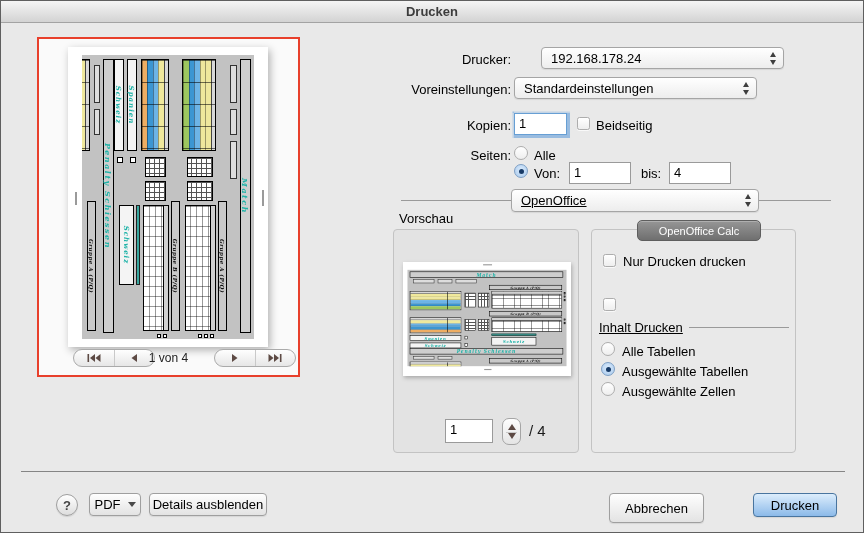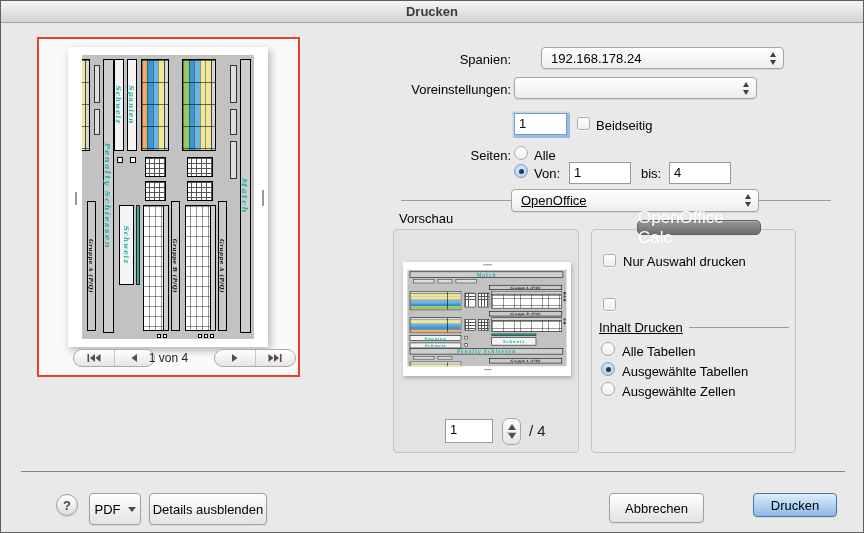--- a/index.html
+++ b/index.html
@@ -85,32 +85,32 @@
     background:linear-gradient(#fefefe,#e4e4e4);
   }
   .stepper i{position:absolute;left:5px;width:0;height:0;border-left:4px solid transparent;border-right:4px solid transparent;}
   .stepper i.up{top:5px;border-bottom:6px solid #5d4a44;}
   .stepper i.down{bottom:5px;border-top:6px solid #5d4a44;}
   .stepper .div{position:absolute;left:3px;right:3px;top:13px;height:1px;background:#c9c9c9;}
   .slash{position:absolute;font-size:15px;color:#1a1a1a;}
   
   .calc-panel{background:#e9e9e9;}
   .calc-tab{
-    position:absolute;height:15px;border:1px solid #5e5e5e;border-radius:5px;
+    position:absolute;height:21px;border:1px solid #5e5e5e;border-radius:5px;
     background:linear-gradient(#969696,#6f6f6f);
-    color:#fff;font-size:17px;display:flex;align-items:center;justify-content:center;
+    color:#fff;font-size:11px;display:flex;align-items:center;justify-content:center;
     box-shadow:inset 0 1px 0 rgba(255,255,255,.25);
   }
   .grp{position:absolute;display:flex;align-items:center;}
   .grp .txt{white-space:nowrap;margin-right:6px;}
   .grp .ln{height:1px;background:#9a9a9a;flex:1;}
   .ctl-label{position:absolute;white-space:nowrap;}
   
   .btn{
-    position:absolute;height:32px;border:1px solid #9f9f9f;border-radius:4px;
+    position:absolute;height:23px;border:1px solid #9f9f9f;border-radius:4px;
     background:linear-gradient(#fefefe,#e3e3e3);
     display:flex;align-items:center;justify-content:center;
     font-size:13px;box-shadow:0 1px 1px rgba(0,0,0,.08);
   }
   .btn.primary{
     background:linear-gradient(#dcedfc,#8cbae9);border-color:#49759f;
   }
   .help-btn{
     position:absolute;width:22px;height:22px;border-radius:50%;
     border:1px solid #9f9f9f;background:linear-gradient(#fff,#ddd);
@@ -269,37 +269,39 @@
           <svg width="16" height="12" viewBox="0 0 16 12">
               <polygon points="1.5,2 6.5,6 1.5,10" fill="#5d4a44"></polygon>
               <polygon points="7,2 12,6 7,10" fill="#5d4a44"></polygon>
               <rect x="12.9" y="2" width="1.6" height="8" fill="#5d4a44"></rect>
             </svg>
         </div>
       </div>
     </div>
   </div>
 
-  <div class="abs lbl" style="left:310px;top:51px;width:200px;">Spanien:</div>
+  <div class="abs lbl" style="left:310px;top:51px;width:200px;">Drucker:</div>
   <div class="popup" style="left:540px;top:46px;width:243px;">
     <span>192.168.178.24</span>
     <span class="updown">
         <i class="up"></i>
         <i class="down"></i>
       </span>
   </div>
 
   <div class="abs lbl" style="left:310px;top:81px;width:200px;">Voreinstellungen:</div>
   <div class="popup" style="left:513px;top:76px;width:243px;">
+    <span>Standardeinstellungen</span>
     <span class="updown">
         <i class="up"></i>
         <i class="down"></i>
       </span>
   </div>
 
+  <div class="abs lbl" style="left:310px;top:117px;width:200px;">Kopien:</div>
   <div class="tfield focused" style="left:513px;top:112px;width:53px;">1</div>
   <div class="checkbox" style="left:576px;top:116px;"></div>
   <div class="abs ctl-label" style="left:595px;top:117px;">Beidseitig</div>
 
   <div class="abs lbl" style="left:310px;top:147px;width:200px;">Seiten:</div>
   <div class="radio" style="left:513px;top:145px;"></div>
   <div class="abs ctl-label" style="left:533px;top:147px;">Alle</div>
 
   <div class="radio sel" style="left:513px;top:163px;"></div>
   <div class="abs ctl-label" style="left:533px;top:165px;">Von:</div>
@@ -395,21 +397,21 @@
         <div class="div"></div>
         <i class="down"></i>
       </div>
     <div class="slash" style="left:135px;top:192px;">/ 4</div>
   </div>
 
   <div class="panel calc-panel" style="left:590px;top:228px;width:205px;height:224px;"></div>
   <div class="calc-tab" style="left:636px;top:219px;width:124px;">OpenOffice Calc</div>
 
   <div class="checkbox" style="left:602px;top:253px;"></div>
-  <div class="abs ctl-label" style="left:622px;top:253px;">Nur Auswahl drucken</div>
+  <div class="abs ctl-label" style="left:622px;top:253px;">Nur Drucken drucken</div>
 
 
   <div class="checkbox" style="left:602px;top:297px;"></div>
 
   <div class="grp" style="left:598px;top:319px;width:190px;text-decoration:underline;">
     <span class="txt">Inhalt Drucken</span>
       <span class="ln"></span>
   </div>
 
   <div class="radio" style="left:600px;top:341px;"></div>

